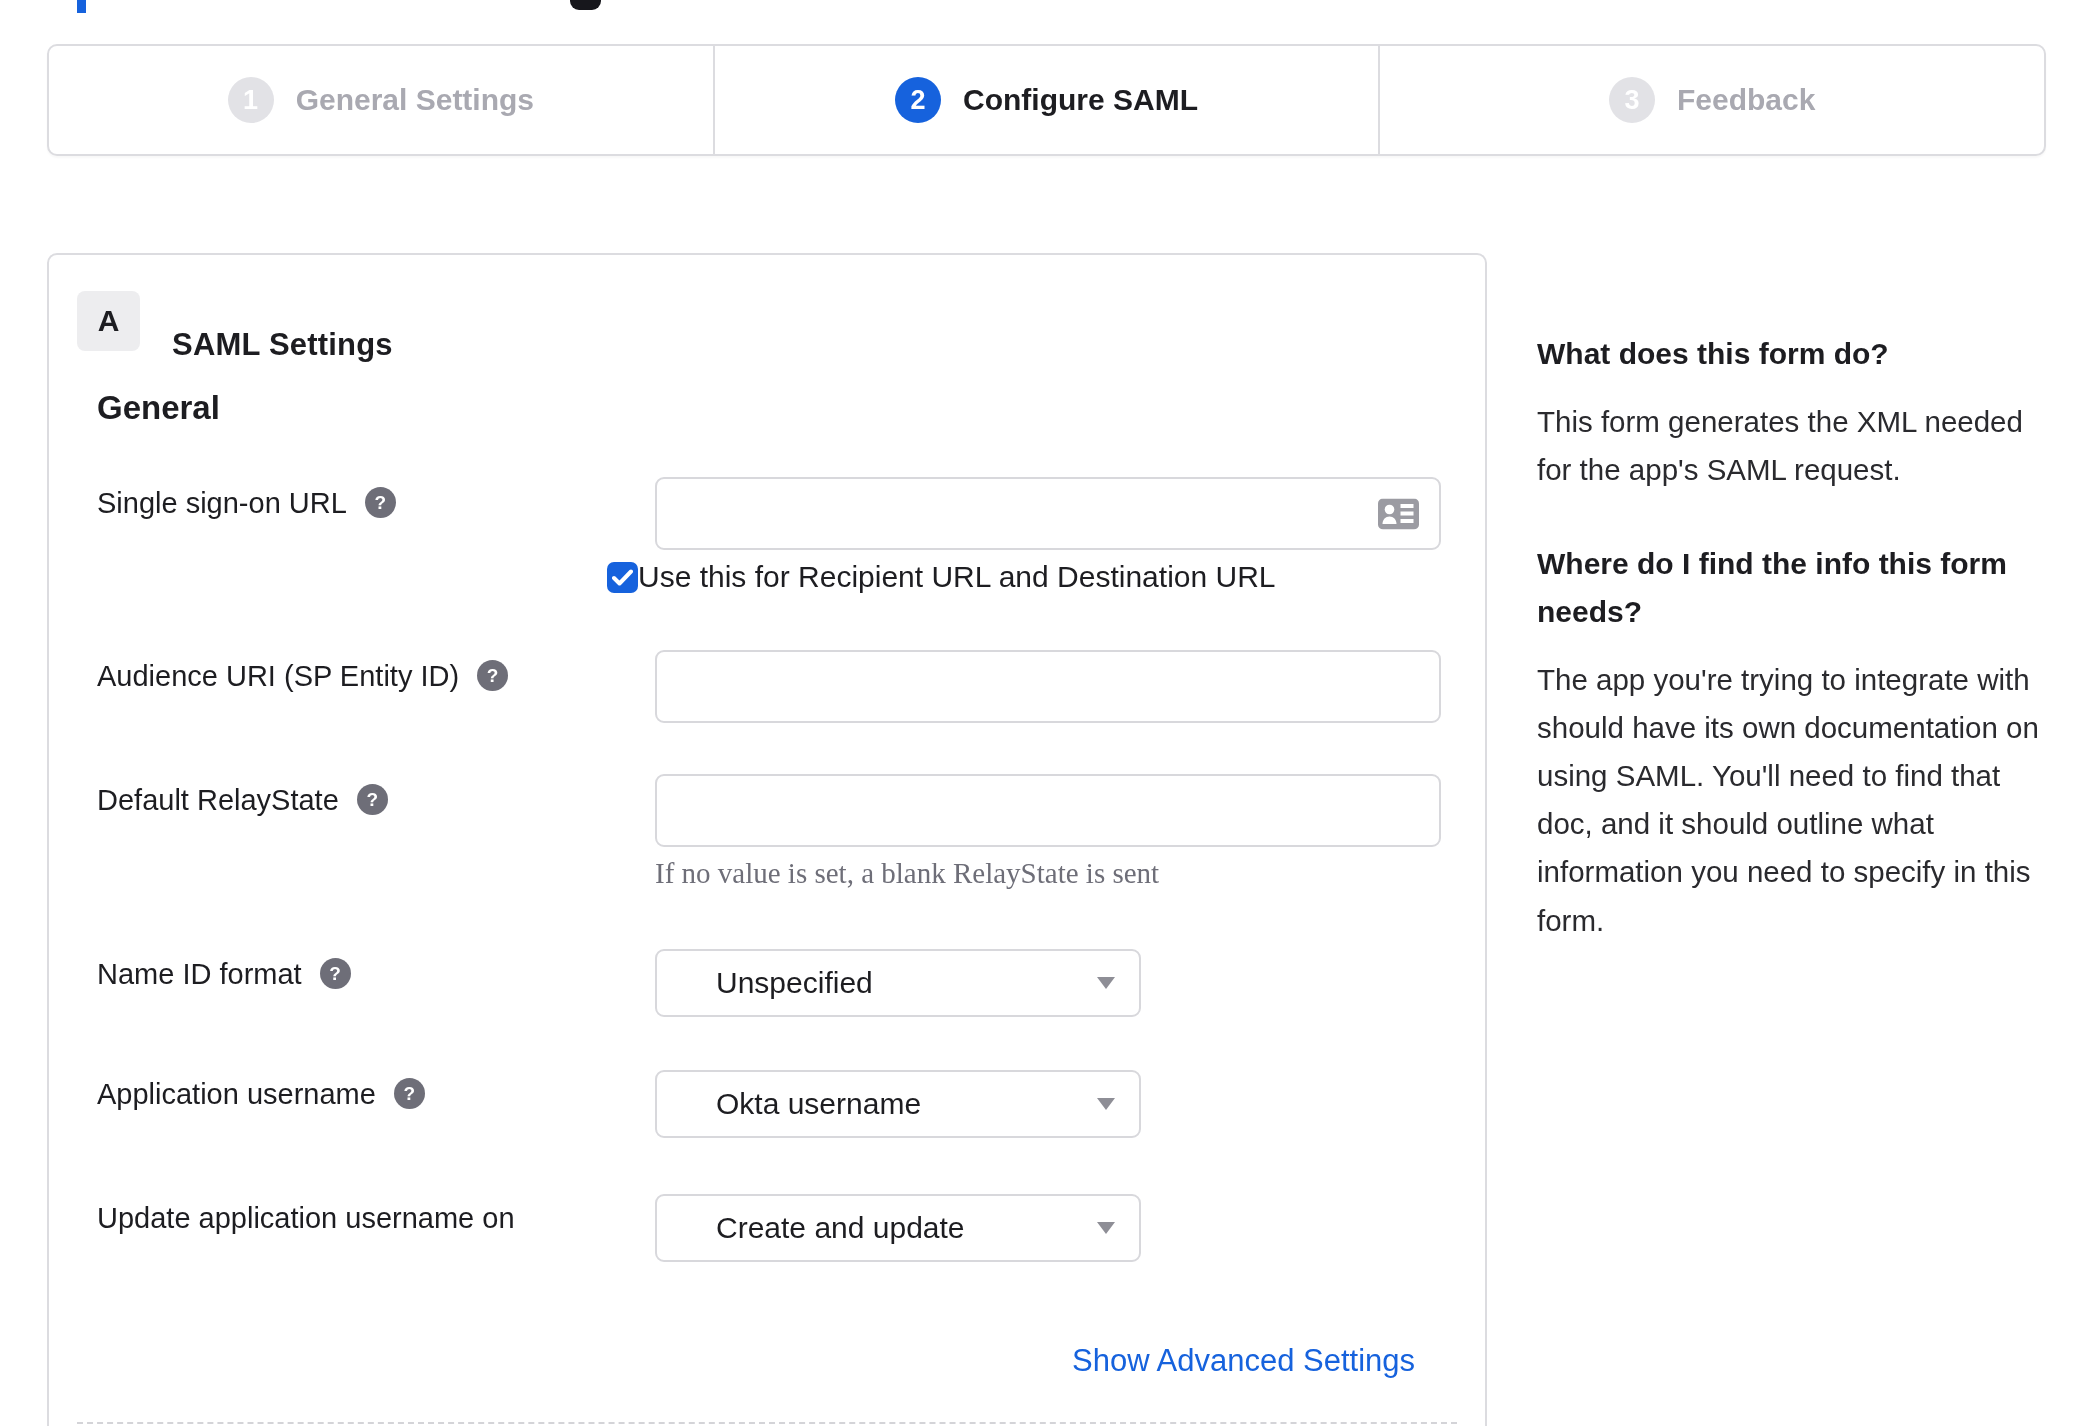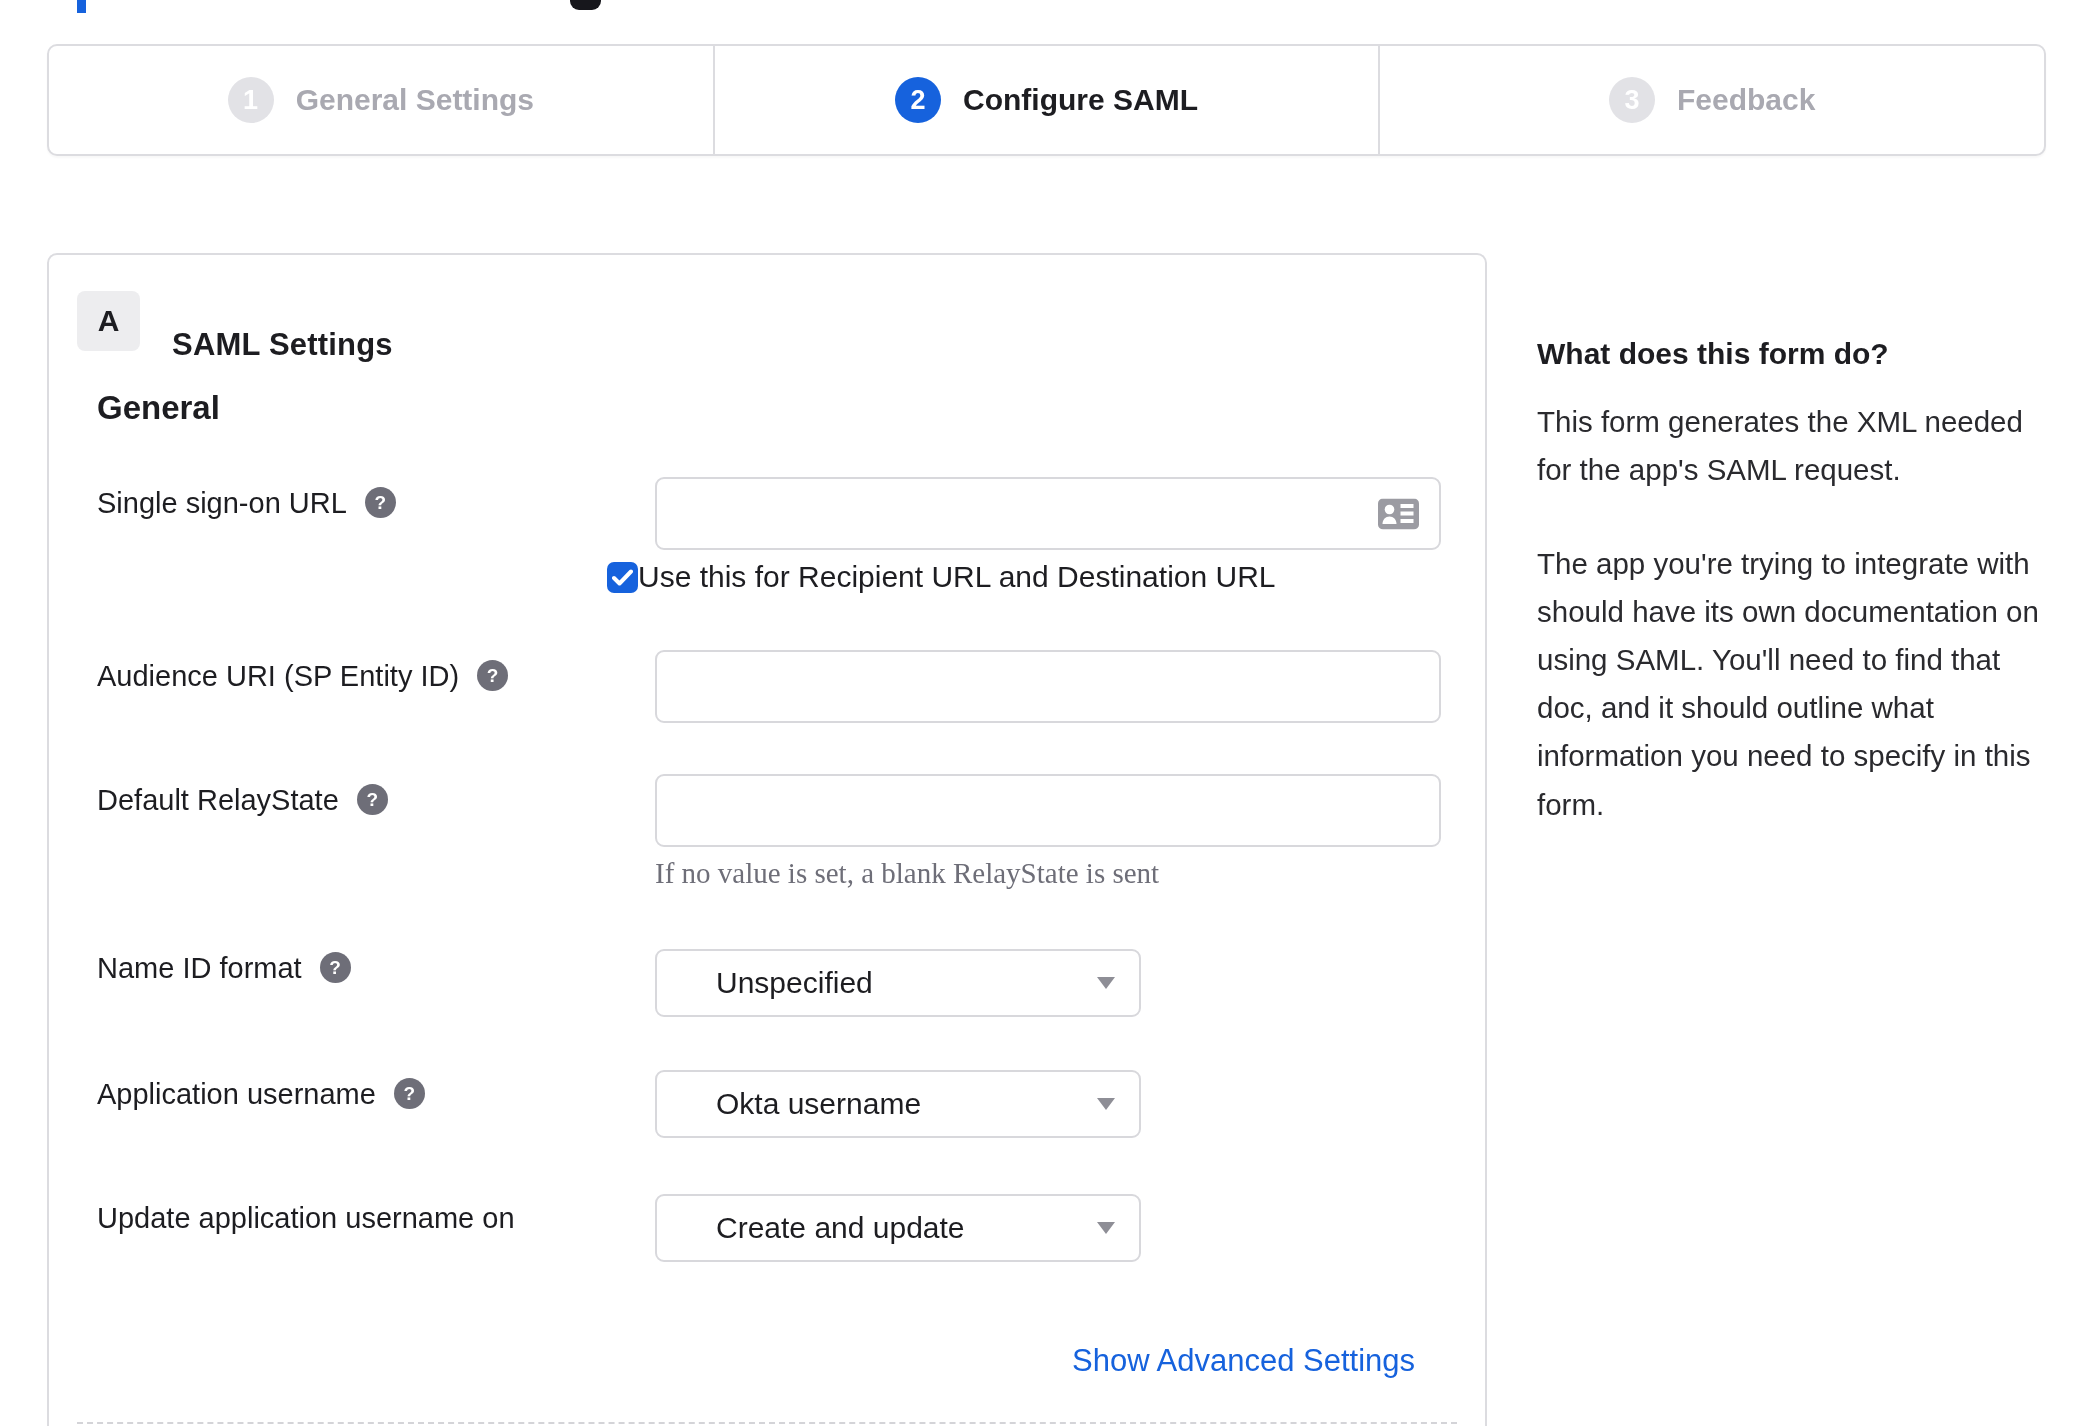--- a/index.html
+++ b/index.html
@@ -166,21 +166,21 @@
   <div class="form-row" style="top:519px;">
     <div class="field-label" style="top:10px;">
       <span>Default RelayState</span>
       <span class="help-icon">?</span>
     </div>
     <input class="text-input" type="text" value="" style="">
   </div>
   <div class="hint" style="top:602px;">If no value is set, a blank RelayState is sent</div>
 
   <div class="form-row" style="top:694px;">
-    <div class="field-label" style="top:3px;">
+    <div class="field-label" style="top:9px;">
       <span>Name ID format</span>
       <span class="help-icon">?</span>
     </div>
     <div class="select" role="combobox">
       <span class="select-value">Unspecified</span>
       <span class="select-arrow"></span>
     </div>
   </div>
 
   <div class="form-row" style="top:815px;">
@@ -205,14 +205,15 @@
   </div>
 
   <a class="advanced-link">Show Advanced Settings</a>
 
   <div class="dashed-divider"></div>
 </div>
 
 <div class="sidebar">
   <h3>What does this form do?</h3>
   <p>This form generates the XML needed for the app's SAML request.</p>
+  <h3>Where do I find the info this form needs?</h3>
   <p>The app you're trying to integrate with should have its own documentation on using SAML. You'll need to find that doc, and it should outline what information you need to specify in this form.</p>
 </div>
 
 </body></html>

